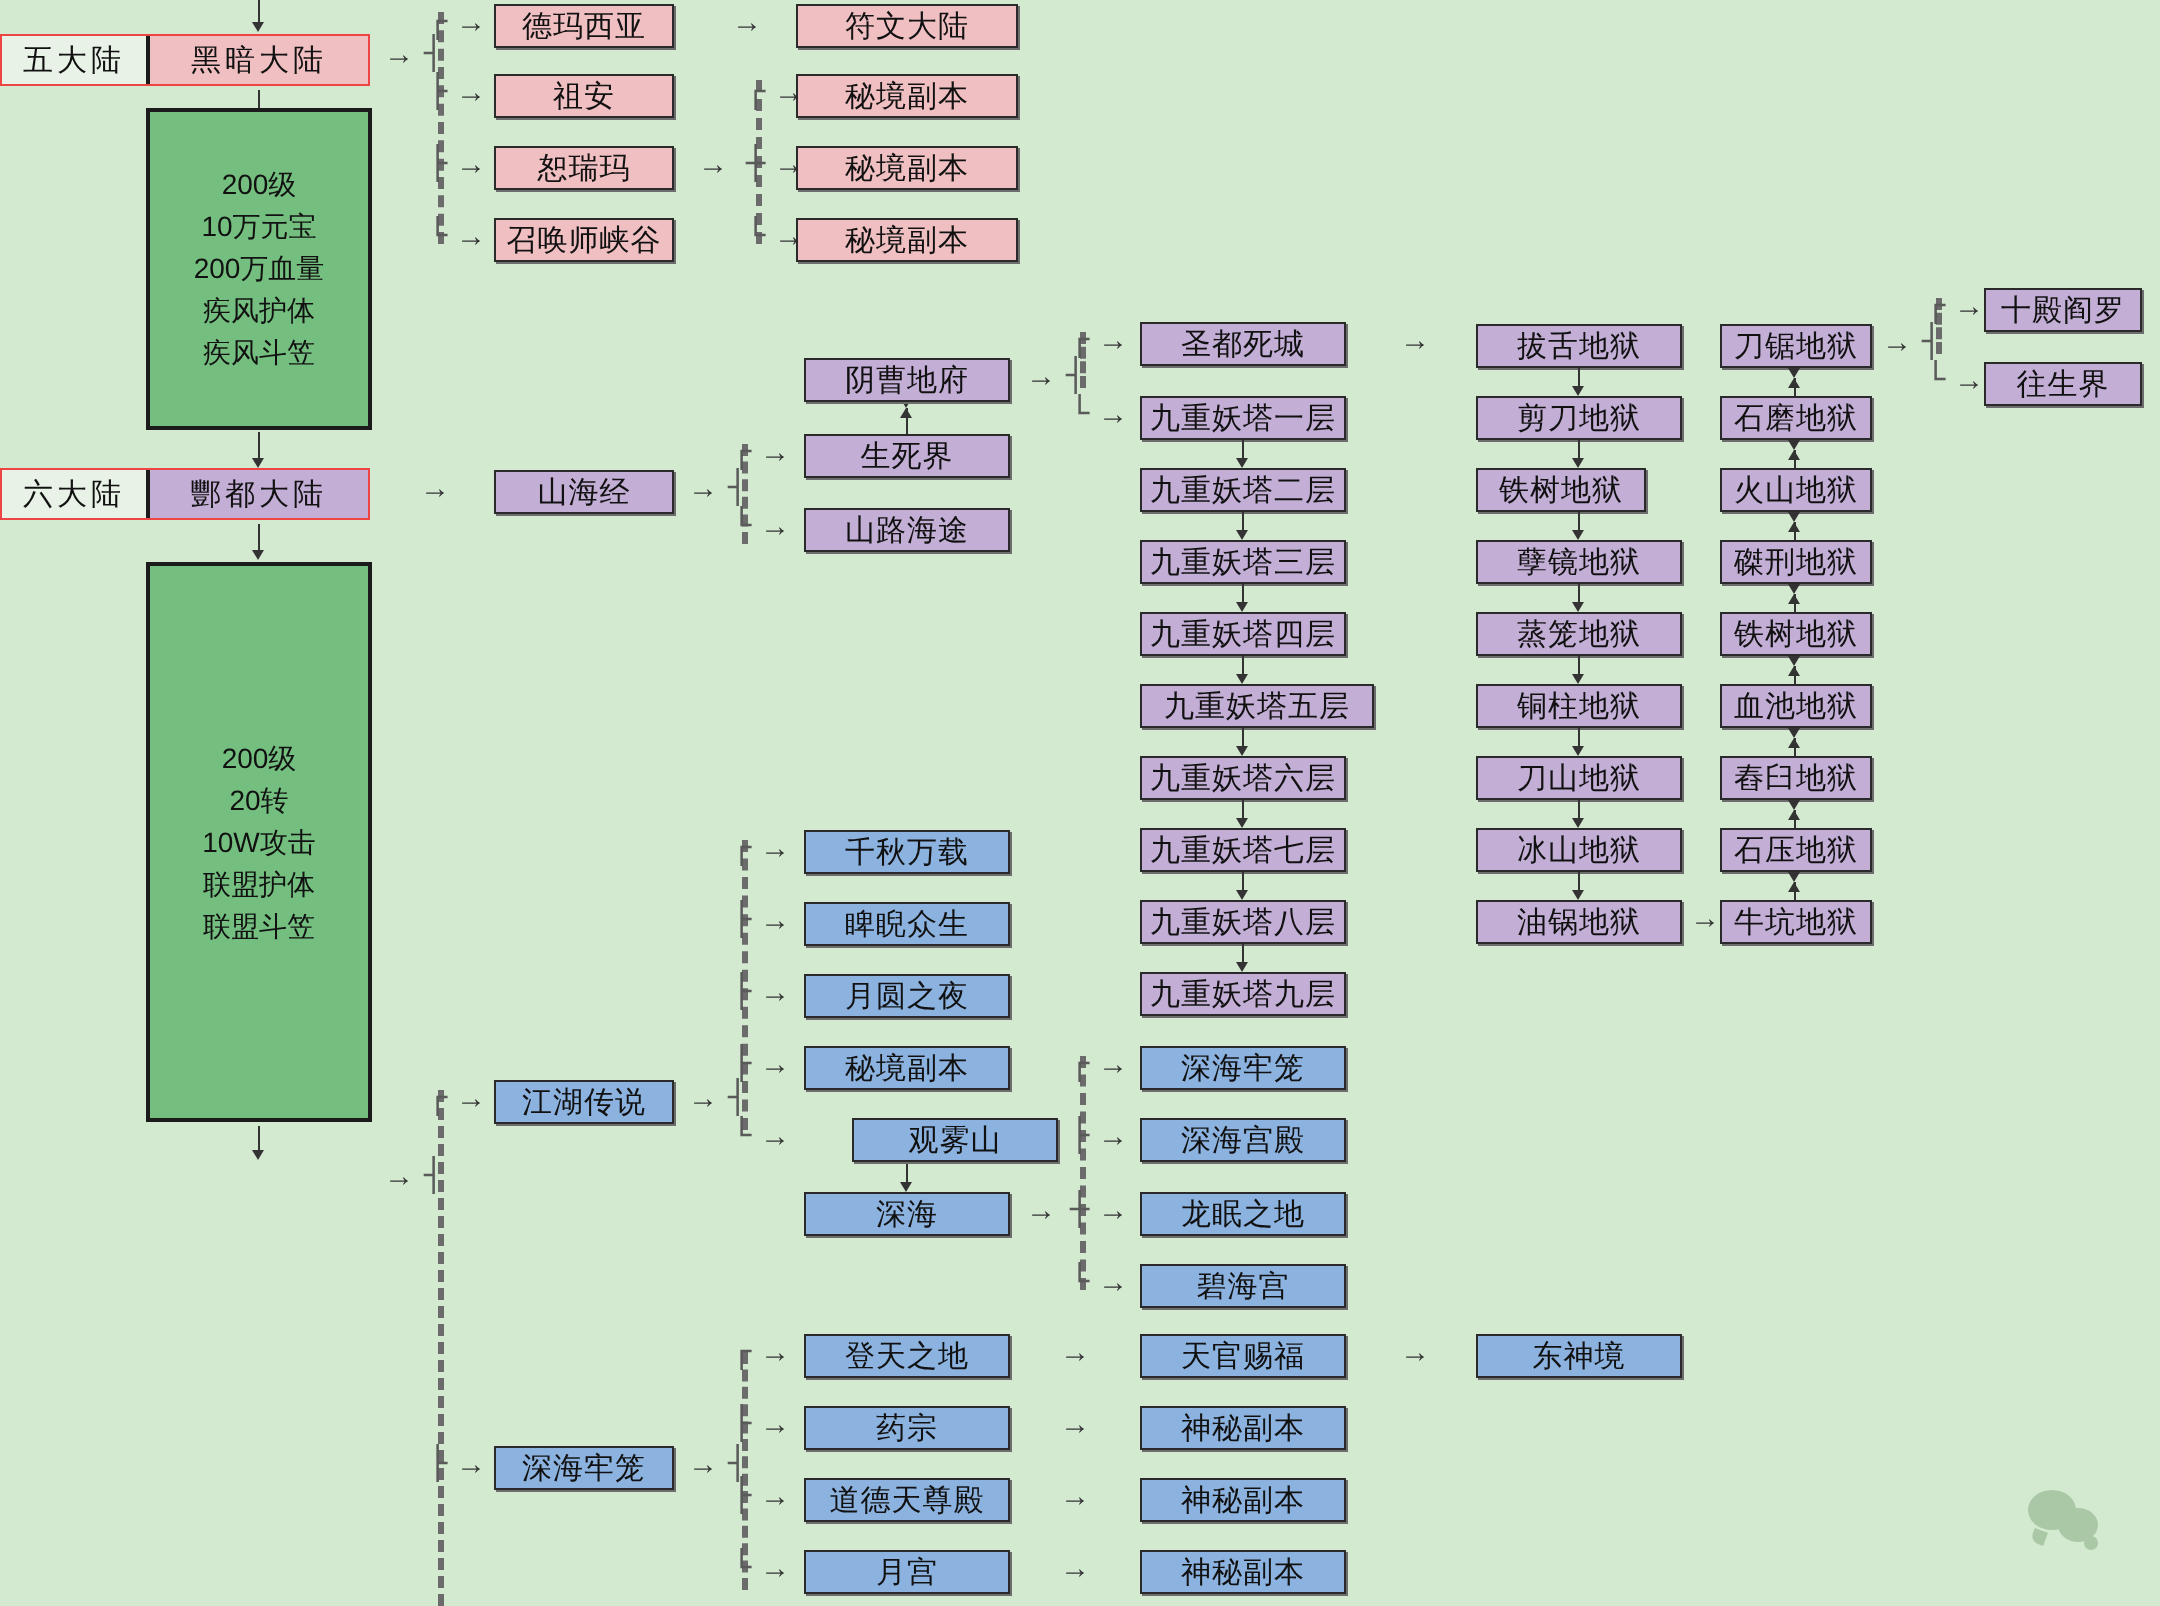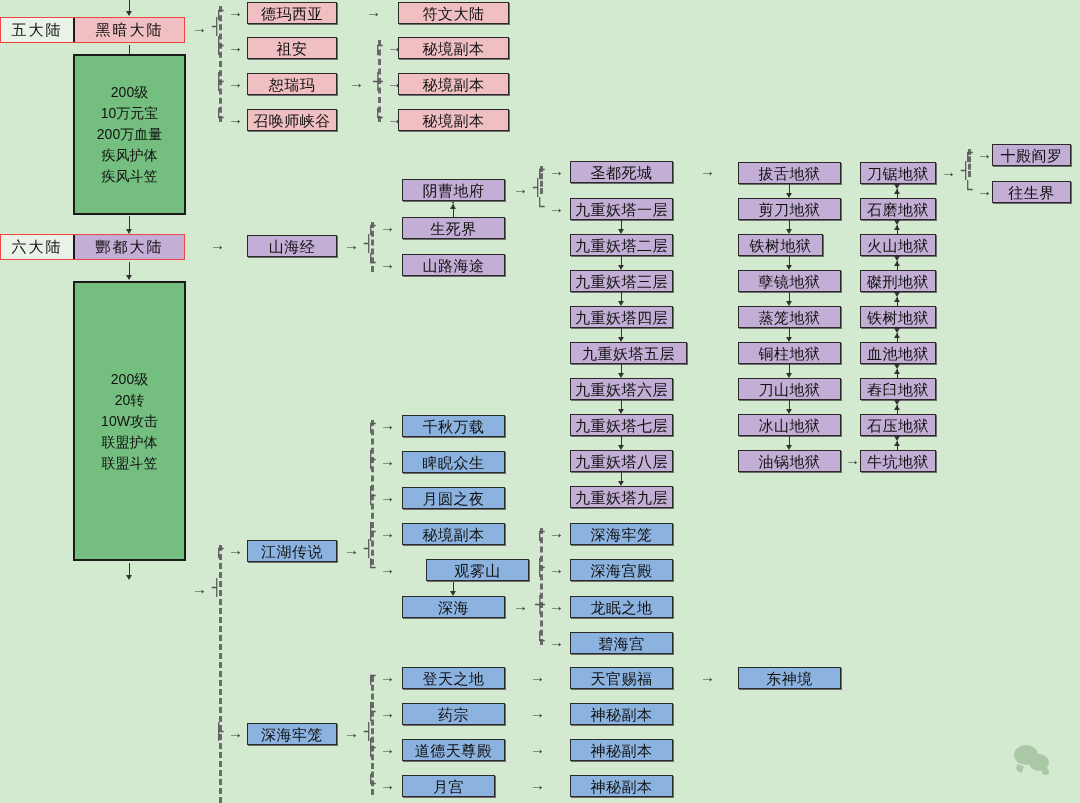--- a/index.html
+++ b/index.html
@@ -384,21 +384,21 @@
     <div class="box chev blue" style="left: 402px; top: 703px; width: 103px; height: 22px;">药宗</div>
     <div class="arrow" style="left: 530px; top: 705px;">→</div>
     <div class="box chev blue" style="left: 570px; top: 703px; width: 103px; height: 22px;">神秘副本</div>
     <div class="brk" style="left: 366px; top: 740px;">├</div>
     <div class="arrow" style="left: 380px; top: 741px;">→</div>
     <div class="box chev blue" style="left: 402px; top: 739px; width: 103px; height: 22px;">道德天尊殿</div>
     <div class="arrow" style="left: 530px; top: 741px;">→</div>
     <div class="box chev blue" style="left: 570px; top: 739px; width: 103px; height: 22px;">神秘副本</div>
     <div class="brk" style="left: 366px; top: 776px;">└</div>
     <div class="arrow" style="left: 380px; top: 777px;">→</div>
-    <div class="box chev blue" style="left: 402px; top: 775px; width: 93px; height: 22px;">月宫</div>
+    <div class="box chev blue" style="left: 402px; top: 775px; width: 103px; height: 22px;">月宫</div>
     <div class="arrow" style="left: 530px; top: 777px;">→</div>
     <div class="box chev blue" style="left: 570px; top: 775px; width: 103px; height: 22px;">神秘副本</div>
     <div class="arrow" style="left: 700px; top: 669px;">→</div>
     <div class="box chev blue" style="left: 738px; top: 667px; width: 103px; height: 22px;">东神境</div>
   </div>
 
 <div id="wm">
   <span class="wcicon">
     <span class="b1"></span>
       <span class="t1"></span>

